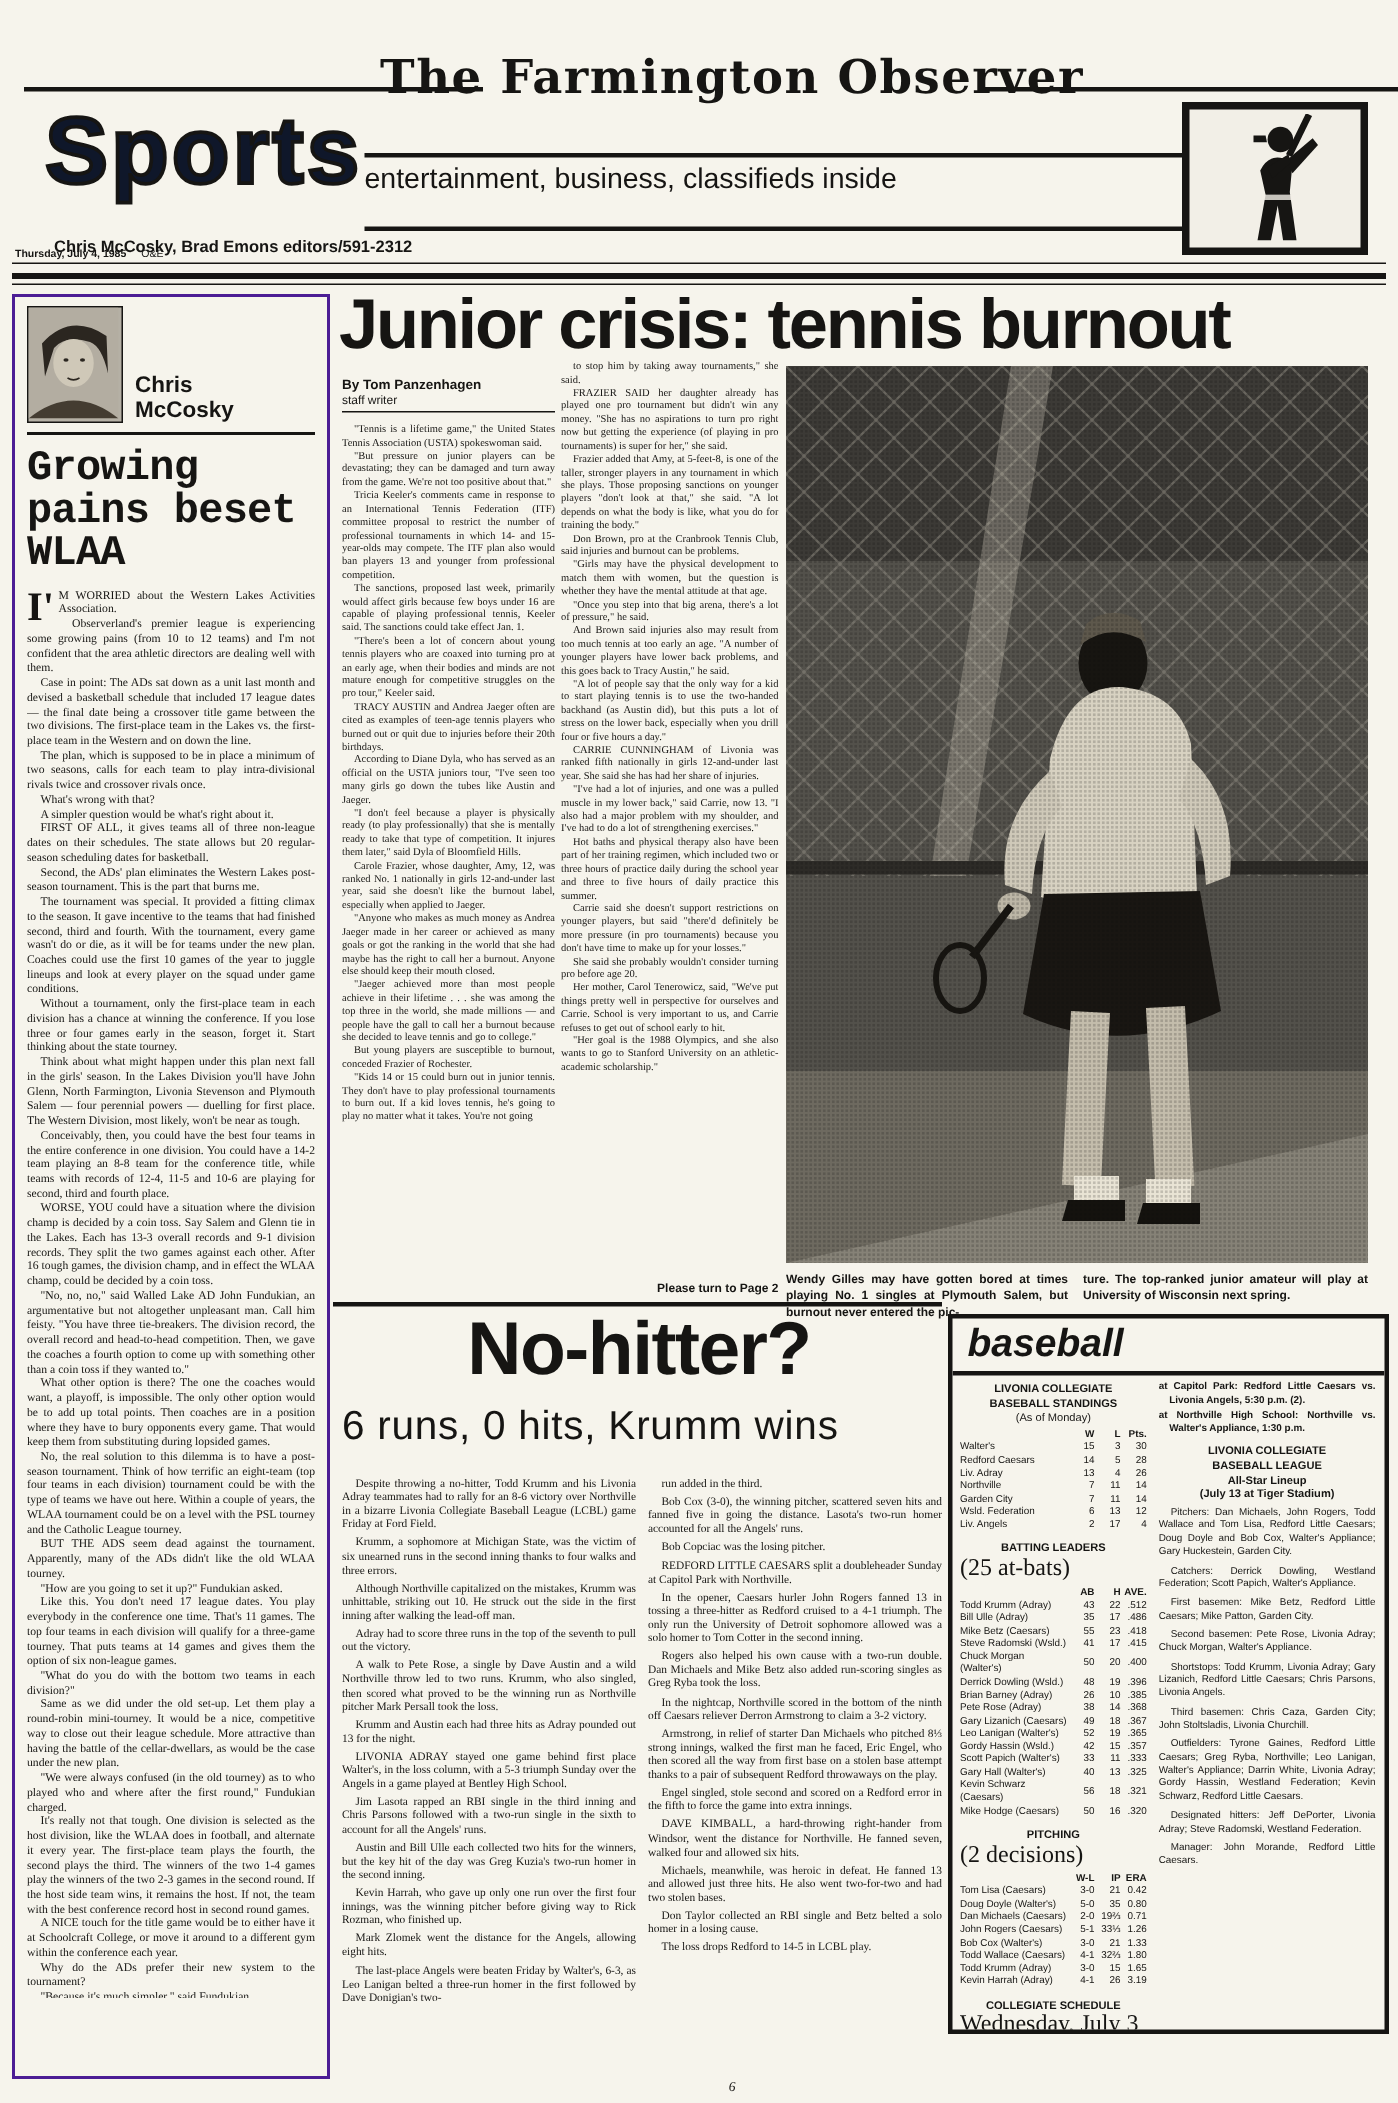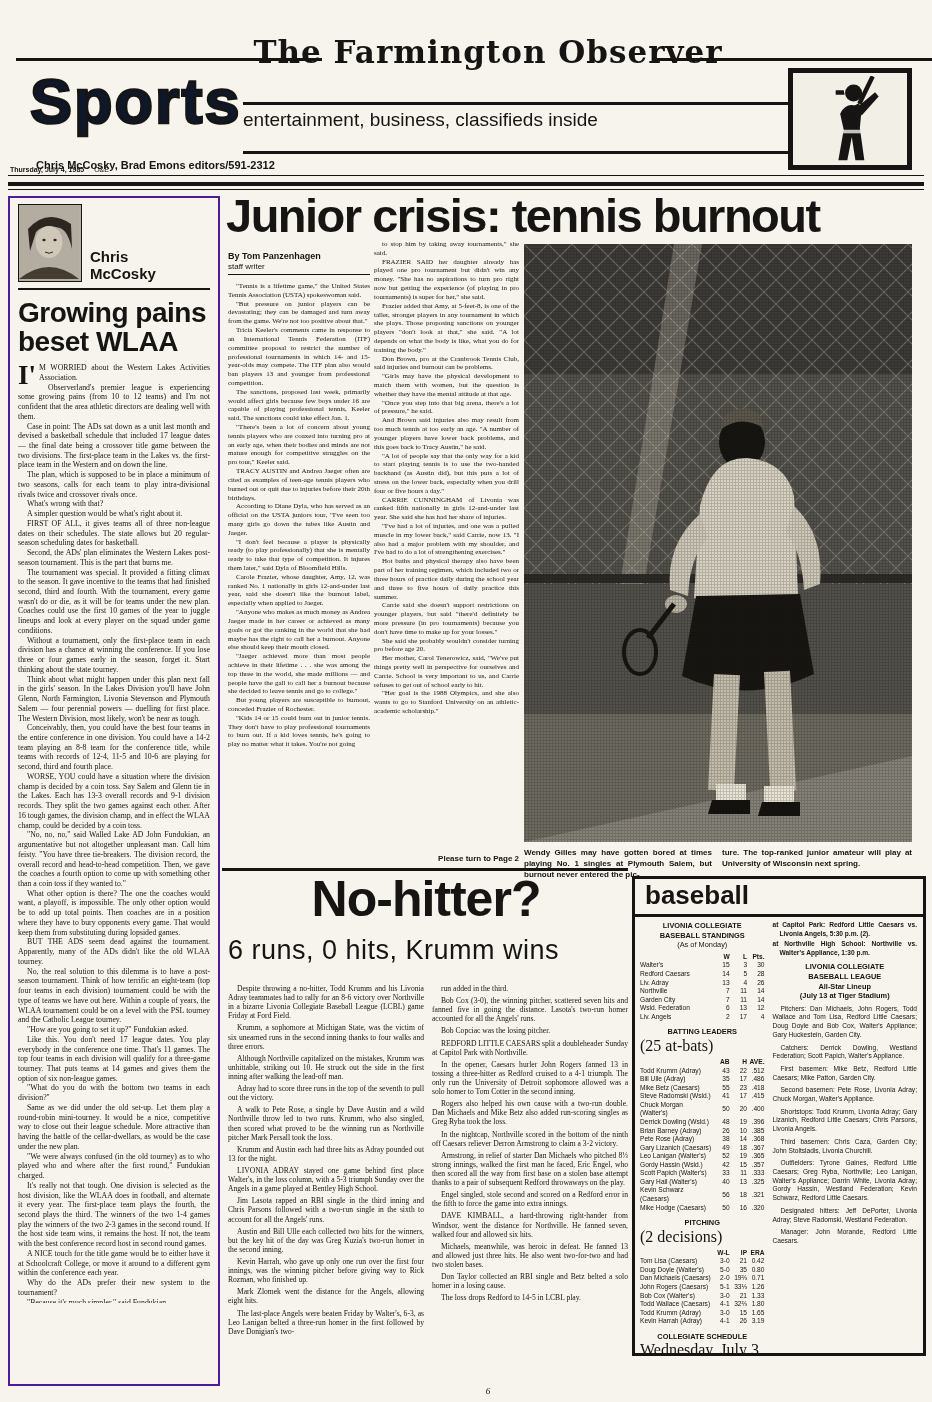--- a/index.html
+++ b/index.html
@@ -29,21 +29,21 @@
   .pagecode{right:8px;top:166px;font-family:"Liberation Sans",sans-serif;font-size:7px;font-weight:bold;}
   .date-thick{top:182px;left:8px;width:916px;height:4px;}
   .date-thick2{top:189px;left:8px;width:916px;height:1px;}
 
   
   .left-box{left:8px;top:196px;width:212px;height:1190px;border:2px solid #4c1d95;
     padding:6px 8px;box-sizing:border-box;}
   .wlaa-head{display:flex;gap:8px;align-items:flex-end;border-bottom:2px solid #161513;padding-bottom:6px;}
   .mug{width:62px;height:76px;border:1px solid #161513;flex:0 0 auto;background:#b5b0a5;}
   .wlaa-name{font-family:"Liberation Sans",sans-serif;font-weight:bold;font-size:15px;line-height:1.15;width:80px;}
-  .wlaa-headline{font-family:Liberation Sans, sans-serif;font-weight:bold;font-size:28px;
+  .wlaa-headline{font-family:Liberation Mono, monospace;font-weight:bold;font-size:28px;
     line-height:1.02;letter-spacing:-0.5px;margin:9px 0 7px;}
   .serif-body p{margin:0;text-indent:9px;text-align:justify;}
   .wlaa-body{font-size:7.8px;line-height:1.25;overflow:hidden;height:940px;}
   .wlaa-body p:first-child{text-indent:0;}
   .wlaa-body p:first-child::first-letter{float:left;font-size:27px;line-height:22px;
     font-weight:bold;padding:1px 3px 0 0;}
 
   
   .t-headline{left:226px;top:192px;width:702px;font-family:"Liberation Sans",sans-serif;
     font-weight:bold;font-size:47px;line-height:1;letter-spacing:-1.5px;}
@@ -73,21 +73,21 @@
   .nh-subhead{left:228px;top:936px;width:402px;font-family:"Liberation Sans",sans-serif;
     font-size:27px;line-height:1.05;letter-spacing:0.5px;}
   .ncol{font-size:7.6px;line-height:1.2;overflow:hidden;}
   .ncol p{margin:0 0 3px;text-indent:9px;text-align:justify;}
   .ncol1{left:228px;top:984px;width:196px;height:410px;}
   .ncol2{left:432px;top:984px;width:196px;height:410px;}
 
   
   .bb-box{left:632px;top:876px;width:294px;height:480px;border:3px solid #161513;
     box-sizing:border-box;background:#f6f4ec;overflow:hidden;}
-  .bb-title{font-family:"Liberation Sans",sans-serif;font-weight:bold;
+  .bb-title{font-family:"Liberation Sans",sans-serif;font-weight:bold;font-style:italic;
     font-size:26px;padding:1px 10px 3px;border-bottom:3px solid #161513;}
   .bb-cols{display:flex;}
   .bb-left{width:46%;padding:4px 3px 0 5px;box-sizing:border-box;}
   .bb-right{width:54%;padding:4px 6px 0 5px;box-sizing:border-box;}
   .bb-h{text-align:center;font-family:"Liberation Sans",sans-serif;font-weight:bold;
     font-size:7.4px;line-height:1.3;}
   .bb-h div{margin:0;}
   .agate{width:100%;border-collapse:collapse;font-family:"Liberation Sans",sans-serif;
     font-size:6.6px;line-height:1.3;margin:3px 0 6px;}
   .agate td{padding:0;}
@@ -163,22 +163,22 @@
         <p>A simpler question would be what's right about it.</p>
         <p>FIRST OF ALL, it gives teams all of three non-league dates on their schedules. The state allows but 20 regular-season scheduling dates for basketball.</p>
         <p>Second, the ADs' plan eliminates the Western Lakes post-season tournament. This is the part that burns me.</p>
         <p>The tournament was special. It provided a fitting climax to the season. It gave incentive to the teams that had finished second, third and fourth. With the tournament, every game wasn't do or die, as it will be for teams under the new plan. Coaches could use the first 10 games of the year to juggle lineups and look at every player on the squad under game conditions.</p>
         <p>Without a tournament, only the first-place team in each division has a chance at winning the conference. If you lose three or four games early in the season, forget it. Start thinking about the state tourney.</p>
         <p>Think about what might happen under this plan next fall in the girls' season. In the Lakes Division you'll have John Glenn, North Farmington, Livonia Stevenson and Plymouth Salem — four perennial powers — duelling for first place. The Western Division, most likely, won't be near as tough.</p>
         <p>Conceivably, then, you could have the best four teams in the entire conference in one division. You could have a 14-2 team playing an 8-8 team for the conference title, while teams with records of 12-4, 11-5 and 10-6 are playing for second, third and fourth place.</p>
         <p>WORSE, YOU could have a situation where the division champ is decided by a coin toss. Say Salem and Glenn tie in the Lakes. Each has 13-3 overall records and 9-1 division records. They split the two games against each other. After 16 tough games, the division champ, and in effect the WLAA champ, could be decided by a coin toss.</p>
         <p>"No, no, no," said Walled Lake AD John Fundukian, an argumentative but not altogether unpleasant man. Call him feisty. "You have three tie-breakers. The division record, the overall record and head-to-head competition. Then, we gave the coaches a fourth option to come up with something other than a coin toss if they wanted to."</p>
         <p>What other option is there? The one the coaches would want, a playoff, is impossible. The only other option would be to add up total points. Then coaches are in a position where they have to bury opponents every game. That would keep them from substituting during lopsided games.</p>
+        <p>No, the real solution to this dilemma is to have a post-season tournament. Think of how terrific an eight-team (top four teams in each division) tournament could be with the type of teams we have out here. Within a couple of years, the WLAA tournament could be on a level with the PSL tourney and the Catholic League tourney.</p>
         <p>BUT THE ADS seem dead against the tournament. Apparently, many of the ADs didn't like the old WLAA tourney.</p>
-        <p>No, the real solution to this dilemma is to have a post-season tournament. Think of how terrific an eight-team (top four teams in each division) tournament could be with the type of teams we have out here. Within a couple of years, the WLAA tournament could be on a level with the PSL tourney and the Catholic League tourney.</p>
         <p>"How are you going to set it up?" Fundukian asked.</p>
         <p>Like this. You don't need 17 league dates. You play everybody in the conference one time. That's 11 games. The top four teams in each division will qualify for a three-game tourney. That puts teams at 14 games and gives them the option of six non-league games.</p>
         <p>"What do you do with the bottom two teams in each division?"</p>
         <p>Same as we did under the old set-up. Let them play a round-robin mini-tourney. It would be a nice, competitive way to close out their league schedule. More attractive than having the battle of the cellar-dwellars, as would be the case under the new plan.</p>
         <p>"We were always confused (in the old tourney) as to who played who and where after the first round," Fundukian charged.</p>
         <p>It's really not that tough. One division is selected as the host division, like the WLAA does in football, and alternate it every year. The first-place team plays the fourth, the second plays the third. The winners of the two 1-4 games play the winners of the two 2-3 games in the second round. If the host side team wins, it remains the host. If not, the team with the best conference record host in second round games.</p>
         <p>A NICE touch for the title game would be to either have it at Schoolcraft College, or move it around to a different gym within the conference each year.</p>
         <p>Why do the ADs prefer their new system to the tournament?</p>
         <p>"Because it's much simpler," said Fundukian.</p>
       </div>

